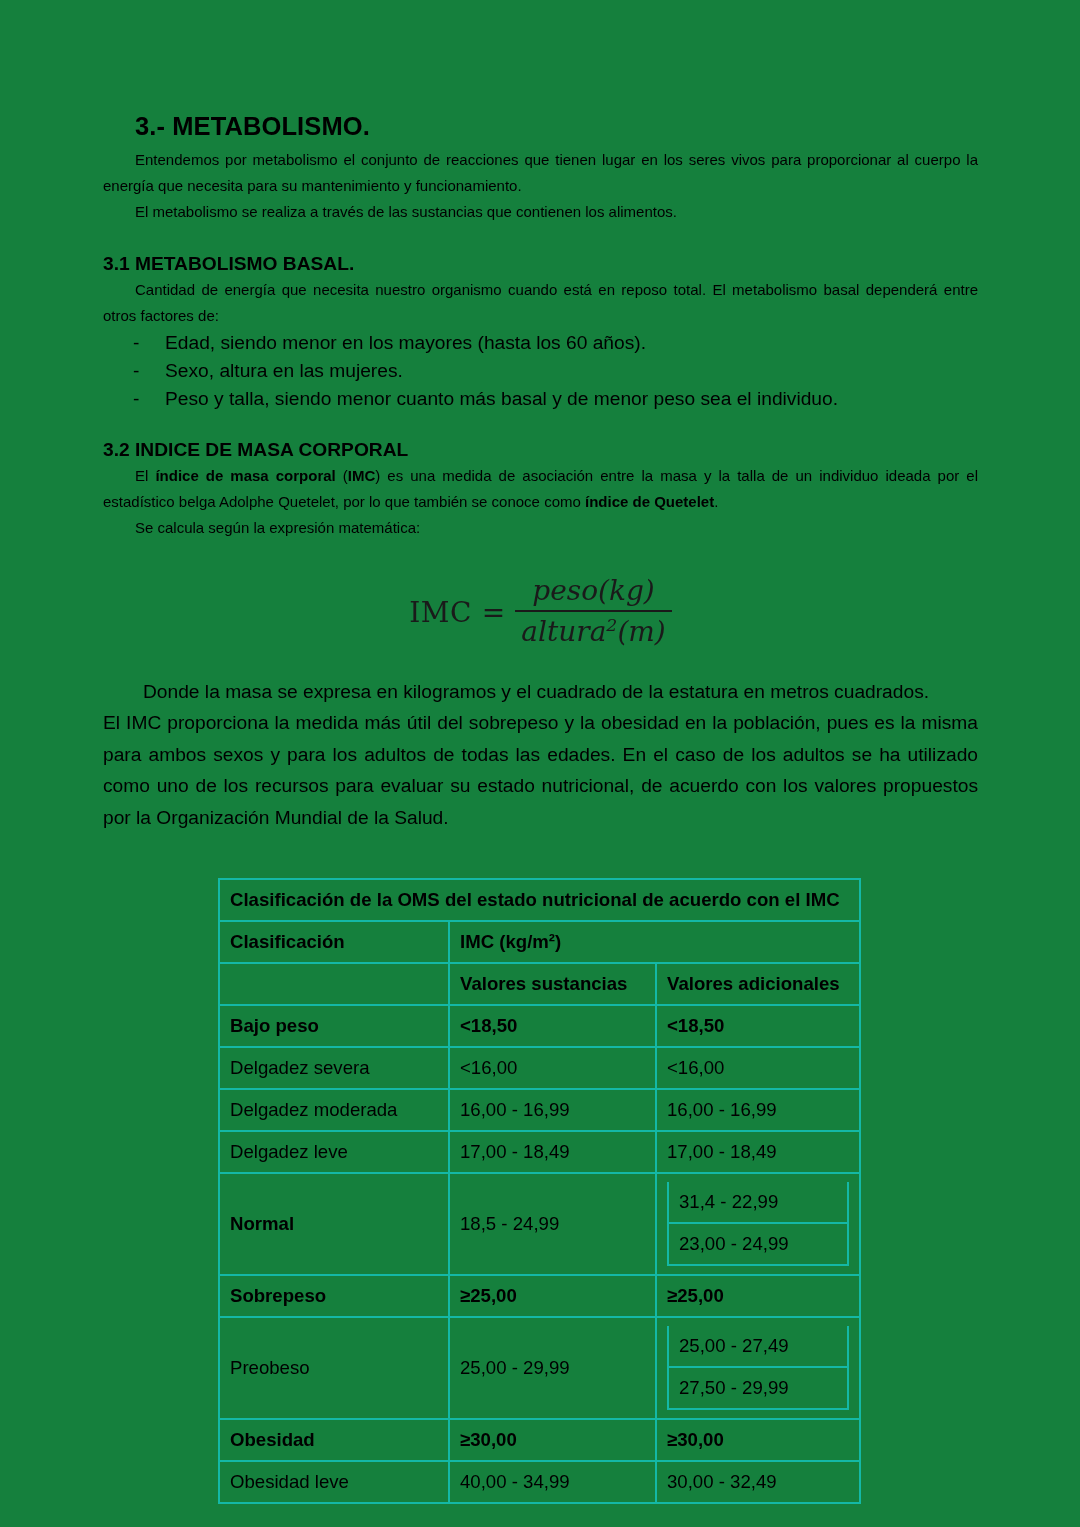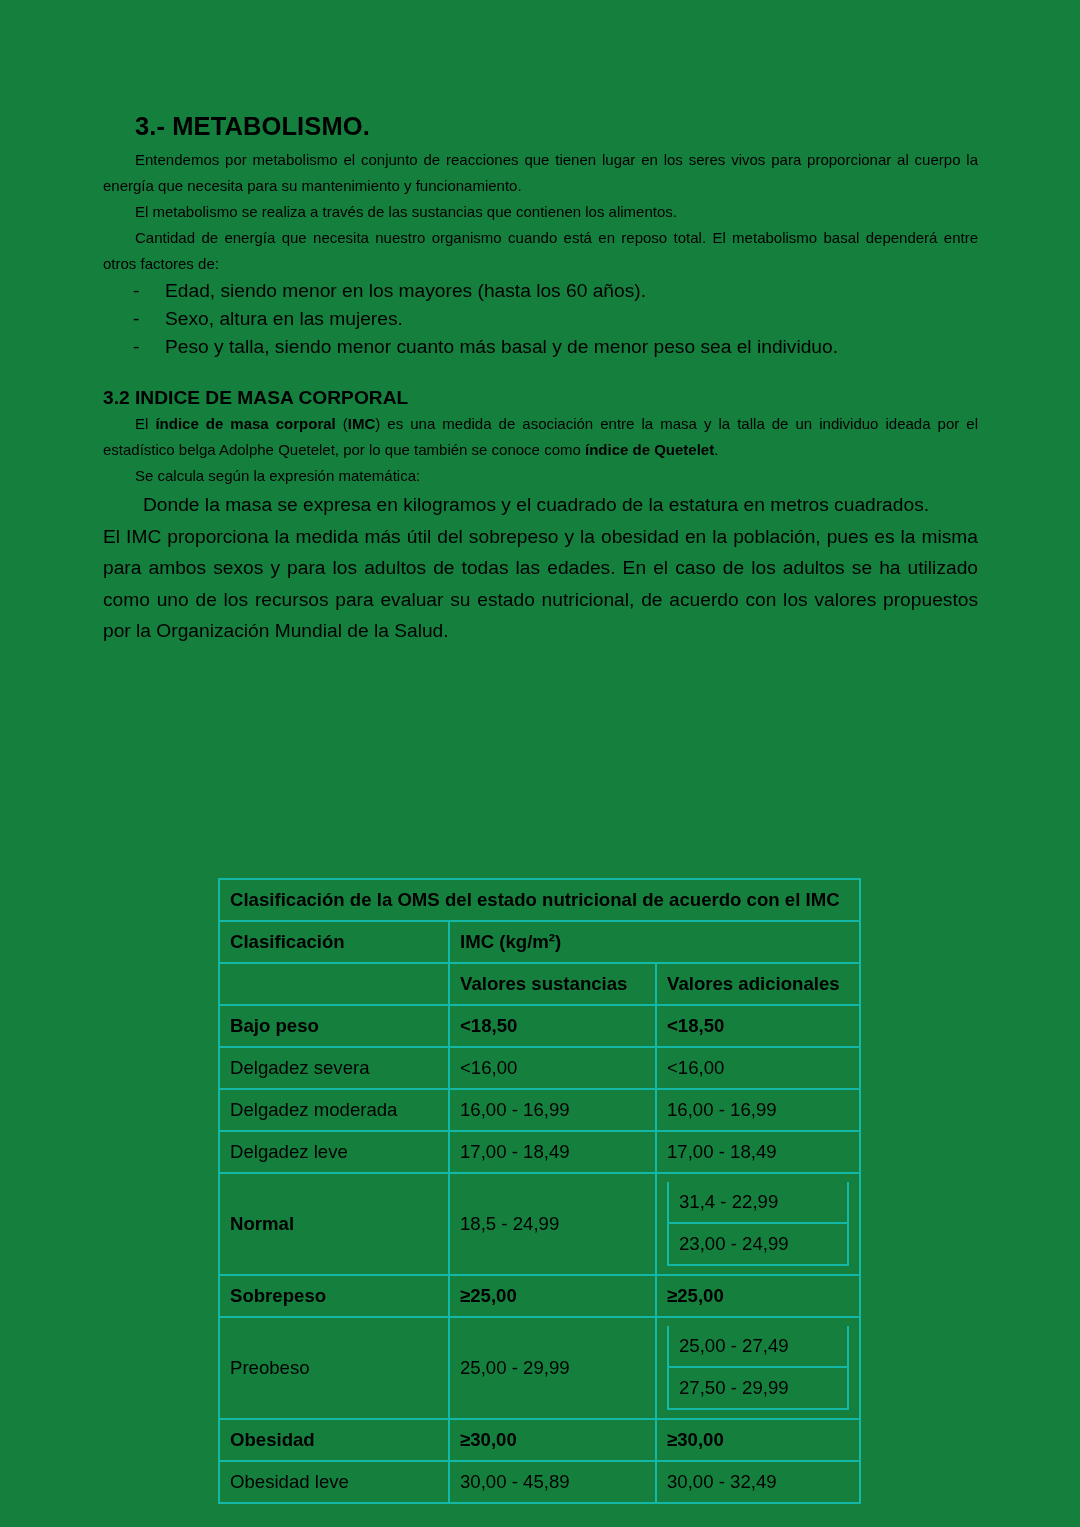--- a/index.html
+++ b/index.html
@@ -180,20 +180,21 @@
 
 <div class="page">
 
   <div class="content">
 
     <h1 class="doc-title">3.- METABOLISMO.</h1>
 
     <p class="para indent">Entendemos por metabolismo el conjunto de reacciones que tienen lugar en los seres vivos para proporcionar al cuerpo la energía que necesita para su mantenimiento y funcionamiento.</p>
     <p class="para indent nojust">El metabolismo se realiza a través de las sustancias que contienen los alimentos.</p>
 
+    <h2 class="sec-head">3.1 METABOLISMO BASAL.</h2>
     <p class="para indent">Cantidad de energía que necesita nuestro organismo cuando está en reposo total. El metabolismo basal dependerá entre otros factores de:</p>
 
     <ul class="dash-list">
       <li>
         <span class="dash">-</span>
         <span>Edad, siendo menor en los mayores (hasta los 60 años).</span>
       </li>
       <li>
         <span class="dash">-</span>
         <span>Sexo, altura en las mujeres.</span>
@@ -203,20 +204,29 @@
         <span>Peso y talla, siendo menor cuanto más basal y de menor peso sea el individuo.</span>
       </li>
     </ul>
 
     <h2 class="sec-head tight">3.2 INDICE DE MASA CORPORAL</h2>
 
     <p class="para indent"><span>El </span><b>índice de masa corporal</b><span> (</span><b>IMC</b><span>) es una medida de asociación entre la masa y la talla de un individuo ideada por el estadístico belga Adolphe Quetelet, por lo que también se conoce como </span><b>índice de Quetelet</b><span>.</span></p>
 
     <p class="para indent nojust">Se calcula según la expresión matemática:</p>
 
+    <div class="formula-wrap">
+      <span class="formula">
+        <span class="lhs">IMC</span><span class="eq">=</span><span class="frac">
+          <span class="num">peso(kg)</span>
+          <span class="bar"></span>
+          <span class="den"><span>altura</span><sup>2</sup><span>(m)</span></span>
+        </span>
+      </span>
+    </div>
 
     <p class="wide-para"><span class="lead"></span><span>Donde la masa se expresa en kilogramos y el cuadrado de la estatura en metros cuadrados.</span><br><span>El IMC proporciona la medida más útil del sobrepeso y la obesidad en la población, pues es la misma para ambos sexos y para los adultos de todas las edades. En el caso de los adultos se ha utilizado como uno de los recursos para evaluar su estado nutricional, de acuerdo con los valores propuestos por la Organización Mundial de la Salud.</span></p>
 
   </div>
 
   <div class="table-zone">
     <table class="imc">
       <colgroup>
           <col class="c1">
           <col class="c2">
@@ -301,20 +311,20 @@
         </tr>
 
         <tr>
           <td class="b">Obesidad</td>
           <td class="b">≥30,00</td>
           <td class="b">≥30,00</td>
         </tr>
 
         <tr>
           <td class="sub">Obesidad leve</td>
-          <td>30,00 - 45,89</td>
+          <td>40,00 - 34,99</td>
           <td>30,00 - 32,49</td>
         </tr>
       </tbody>
     </table>
   </div>
 
 </div>
 
 </body></html>

